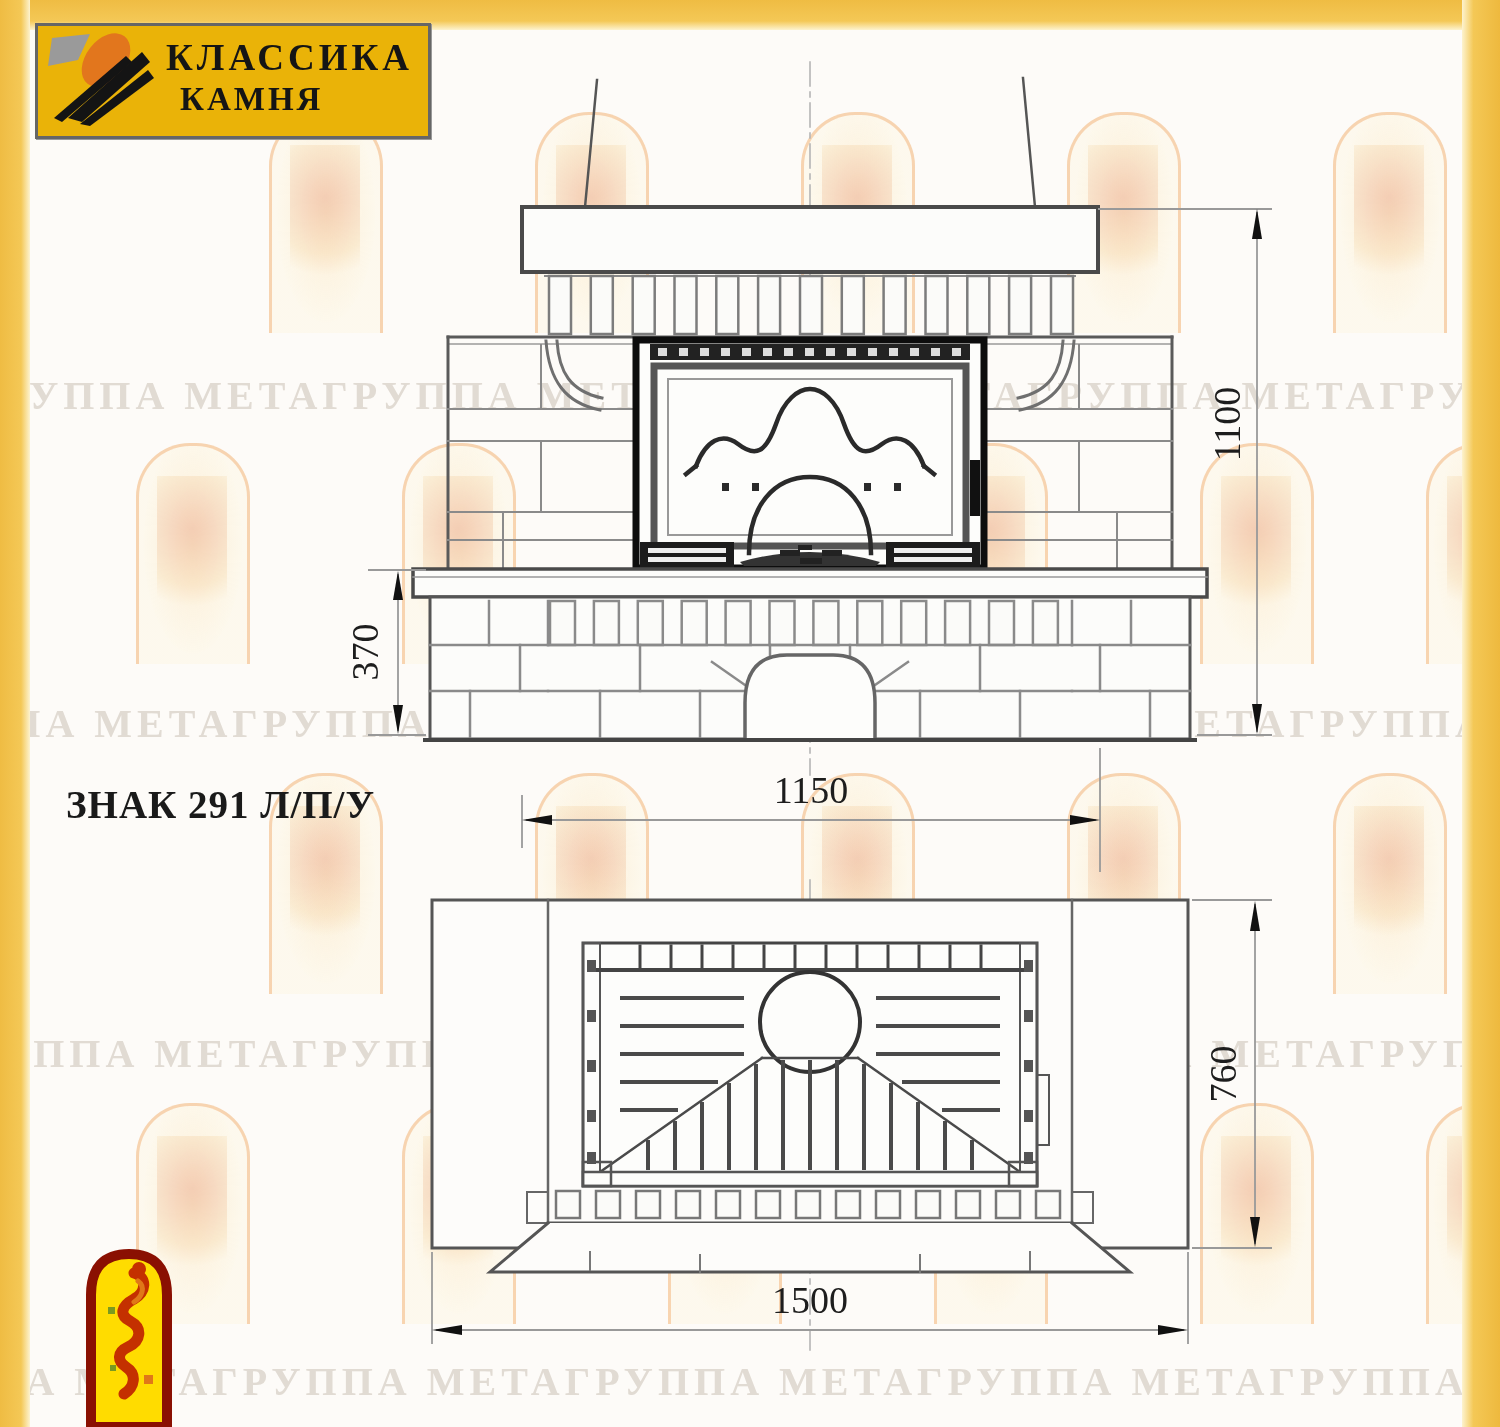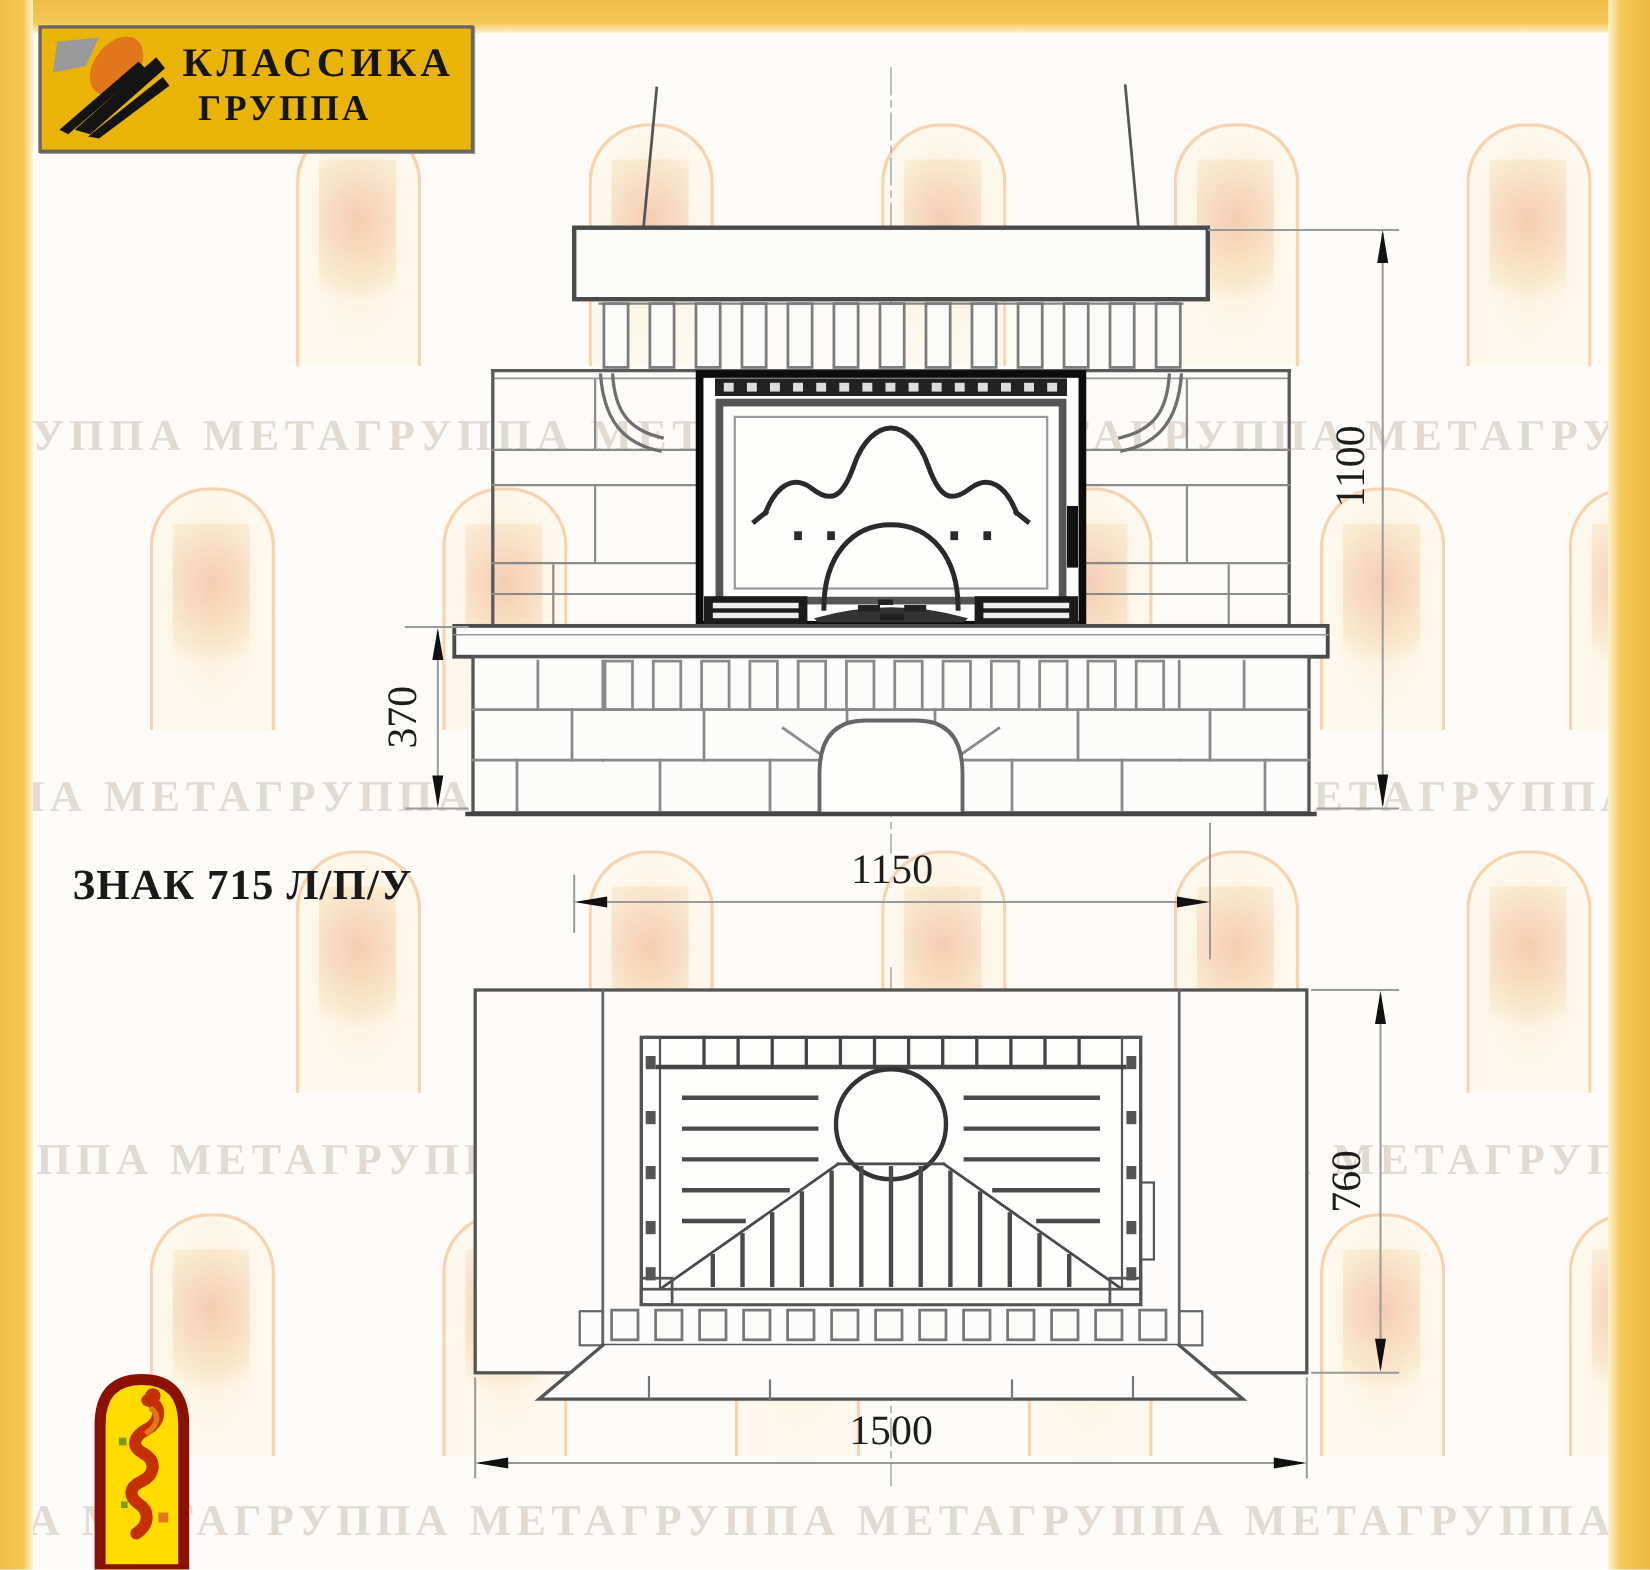--- a/index.html
+++ b/index.html
@@ -425,25 +425,25 @@
       <path d="M14,12 L52,8 L40,34 L10,40 Z" fill="#9a9a9a"></path>
       <ellipse cx="68" cy="34" rx="20" ry="30" transform="rotate(38 68 34)" fill="#e2761d"></ellipse>
       <g fill="#141414">
         <path d="M30,92 L104,26 L112,36 L44,96 Z"></path>
         <path d="M20,84 L92,22 L98,28 L28,88 Z" transform="translate(-4,8)"></path>
         <path d="M42,98 L110,44 L116,52 L52,100 Z"></path>
       </g>
     </svg>
     <div id="brand-text">
       <div id="brand-line1">КЛАССИКА</div>
-      <div id="brand-line2">ГРУППА</div>
+      <div id="brand-line2">КАМНЯ</div>
     </div>
   </div>
 
-  <div id="model-title">ЗНАК 715 Л/П/У</div>
+  <div id="model-title">ЗНАК 291 Л/П/У</div>
 
   <svg id="meta-logo" width="90" height="180" viewBox="0 0 90 180">
     <path d="M7,180 L7,48 Q7,7 45,7 Q83,7 83,48 L83,180 Z" fill="#ffdc00" stroke="#8a1002" stroke-width="10"></path>
     <path d="M50,26 C64,30 62,46 50,52 C37,59 35,68 46,74 C59,81 57,94 44,100 C33,105 33,114 42,120 C53,127 51,140 40,147" fill="none" stroke="#c43000" stroke-width="11" stroke-linecap="round"></path>
     <path d="M54,34 C62,40 58,50 50,55" fill="none" stroke="#e07818" stroke-width="5" stroke-linecap="round"></path>
     <circle cx="55" cy="22" r="7" fill="#c43000"></circle>
     <rect x="24" y="60" width="7" height="7" fill="#7a9a20"></rect>
     <rect x="60" y="128" width="9" height="9" fill="#e07818"></rect>
     <rect x="26" y="118" width="6" height="6" fill="#7a9a20"></rect>
   </svg>

